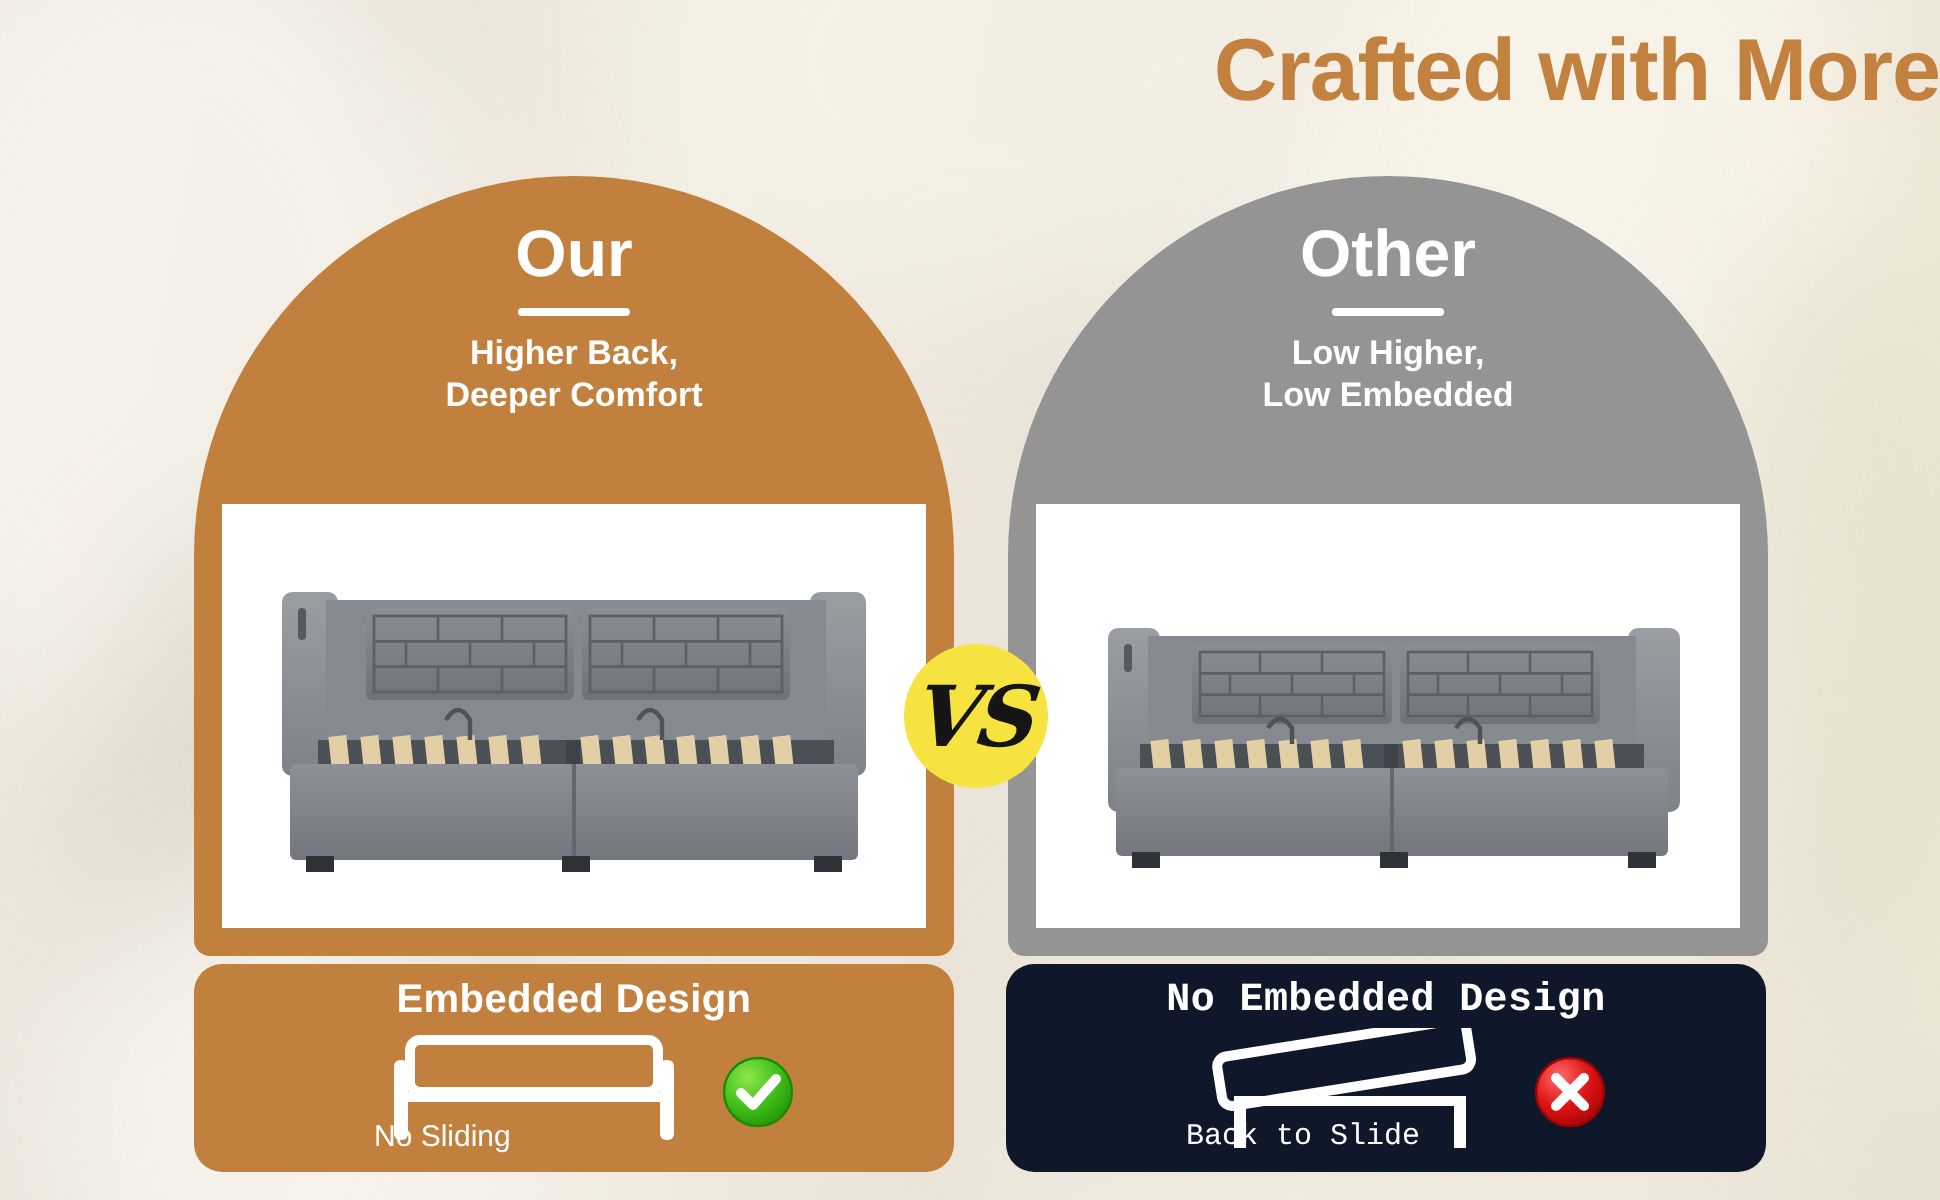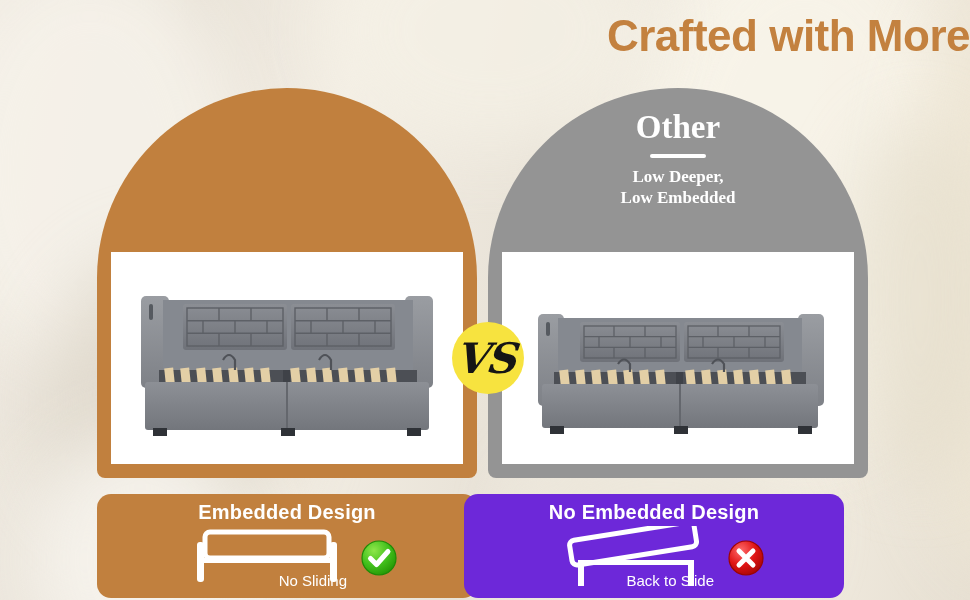--- a/index.html
+++ b/index.html
@@ -35,21 +35,21 @@
 
   
   .card{position:absolute;top:88px;width:380px;height:390px;}
   .card .arch{
     position:absolute;inset:0;
     border-radius:190px 190px 8px 8px;
   }
   .card.our   .arch{background:#c1803e;}
   .card.other .arch{background:#949494;}
   .card.our  {left:97px;}
-  .card.other{left:488px;font-family:Liberation Serif, serif;}
+  .card.other{left:504px;}
 
   .head{position:absolute;left:0;right:0;top:22px;text-align:center;}
   .head .big{font-size:33px;font-weight:bold;color:#ffffff;line-height:1.05;}
   .head .rule{width:56px;height:4px;background:#fff;border-radius:2px;margin:9px auto 8px;}
   .head .sub{font-size:17px;font-weight:bold;color:#fff;line-height:1.25;}
 
   .photo{
     position:absolute;left:14px;right:14px;top:164px;height:212px;
     background:#ffffff;overflow:hidden;
   }
@@ -64,32 +64,32 @@
     display:flex;align-items:center;justify-content:center;
     z-index:6;
   }
   .vs span{
     font-family:"DejaVu Serif", serif;
     font-style:italic;font-weight:bold;font-size:42px;color:#151515;
     letter-spacing:-2px;transform:skewX(-8deg);
   }
 
   
-  .bar{position:absolute;top:482px;width:380px;height:104px;border-radius:14px;margin-top:12px;}
+  .bar{position:absolute;top:482px;width:380px;height:104px;border-radius:14px;}
   .bar.our  {left:97px;background:#c1803e;}
-  .bar.other{left:464px;background:#6d28d9;}
+  .bar.other{left:503px;background:#0f172a;font-family:Liberation Mono, monospace;}
   .bar .cap{
     text-align:center;color:#fff;font-weight:bold;font-size:20px;
     padding-top:7px;letter-spacing:.2px;
   }
   .bar .row{position:relative;height:72px;}
   .bar .glyph{position:absolute;left:90px;top:2px;width:160px;height:62px;}
   .bar .glyph svg{display:block;width:100%;height:100%;}
   .bar .note{
-    position:absolute;left:90px;width:160px;top:48px;text-align:right;
+    position:absolute;left:90px;width:160px;top:48px;text-align:left;
     color:#fff;font-size:15px;font-weight:normal;
   }
   .bar .mark{position:absolute;left:262px;top:14px;width:40px;height:40px;border-radius:50%;}
   .bar .mark svg{display:block;width:100%;height:100%;}
 </style>
 </head>
 <body>
 
 <div id="bg">
   <div class="base"></div>
@@ -100,20 +100,26 @@
   <div class="blob b5"></div>
   <div class="blob b6"></div>
   <div class="blob b7"></div>
   <div class="blob b8"></div>
 </div>
 
 <div class="title">Crafted with More</div>
 
 <div class="card our">
   <div class="arch"></div>
+  <div class="head">
+    <div class="big">Our</div>
+    <div class="rule"></div>
+    <div class="sub">Higher Back,</div>
+    <div class="sub">Deeper Comfort</div>
+  </div>
   <div class="photo">
     <svg viewBox="0 0 352 212" xmlns="http://www.w3.org/2000/svg">
       <defs>
         <linearGradient id="uph1" x1="0" y1="0" x2="0" y2="1">
           <stop offset="0" stop-color="#9a9da2"></stop>
             <stop offset="1" stop-color="#7e8187"></stop>
         </linearGradient>
         <linearGradient id="uph2" x1="0" y1="0" x2="0" y2="1">
           <stop offset="0" stop-color="#8b8e94"></stop>
             <stop offset="1" stop-color="#6f7279"></stop>
@@ -191,21 +197,21 @@
       <rect x="296" y="176" width="14" height="8" fill="#2f3237"></rect>
     </svg>
   </div>
 </div>
 
 <div class="card other">
   <div class="arch"></div>
   <div class="head">
     <div class="big">Other</div>
     <div class="rule"></div>
-    <div class="sub">Low Deeper,</div>
+    <div class="sub">Low Higher,</div>
     <div class="sub">Low Embedded</div>
   </div>
   <div class="photo">
     <svg viewBox="0 0 352 212" xmlns="http://www.w3.org/2000/svg">
       <rect width="352" height="212" fill="#ffffff"></rect>
 
       <rect x="36" y="62" width="26" height="92" rx="5" fill="url(#uph1)"></rect>
       <rect x="44" y="70" width="4" height="14" rx="2" fill="#565a60"></rect>
 
       <rect x="296" y="62" width="26" height="92" rx="5" fill="url(#uph1)"></rect>

